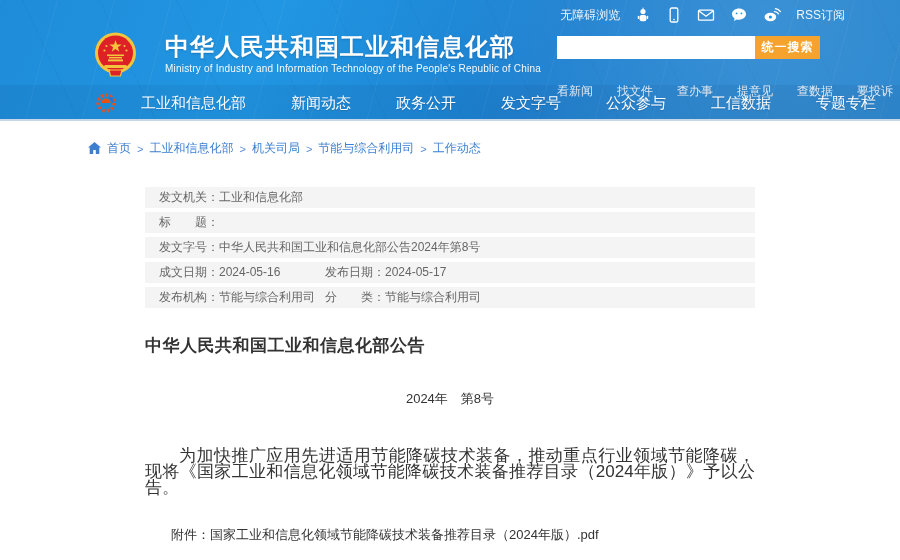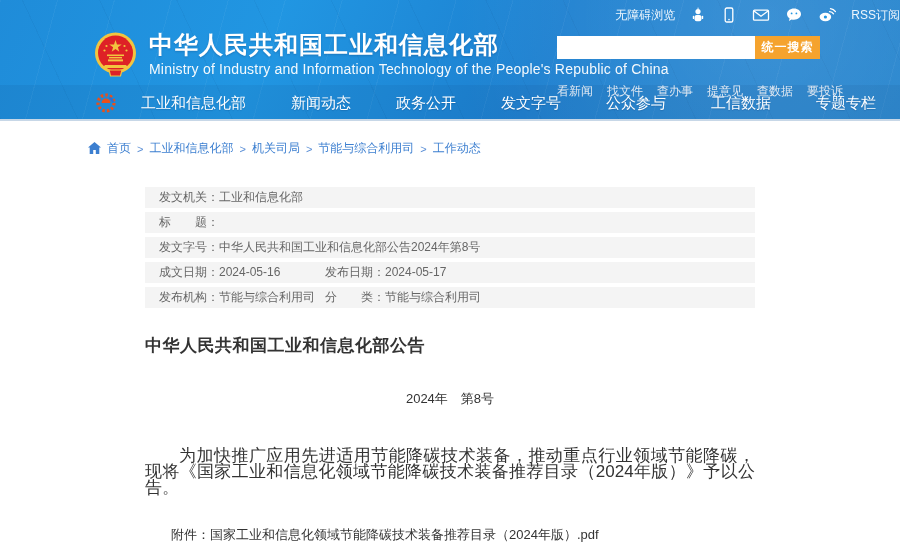--- a/index.html
+++ b/index.html
@@ -12,39 +12,39 @@
     background:linear-gradient(115deg,#1f8cd9 0%,#2196e2 30%,#1d80d0 60%,#2383cd 100%);
     border-bottom:2px solid #d7e5f2; }
   .site-header::before { content:""; position:absolute; inset:0;
     background:
       radial-gradient(circle at 85% 15%, rgba(255,255,255,.12), transparent 40%),
       repeating-linear-gradient(105deg, rgba(255,255,255,.045) 0 1px, transparent 1px 55px),
       repeating-linear-gradient(65deg, rgba(0,40,90,.05) 0 1px, transparent 1px 70px);
     pointer-events:none; }
 
   .topbar { position:absolute; top:0; left:0; right:0; height:30px; display:flex;
-    align-items:center; justify-content:flex-end; gap:15px;
+    align-items:center; justify-content:flex-end; padding-right:55px; gap:15px;
     color:#eef6fd; font-size:12px; z-index:2; }
   .topbar a { color:#eef6fd; text-decoration:none; display:flex; align-items:center; }
   .topbar-icon svg { display:block; }
 
-  .brand { position:absolute; left:93px; top:29px; display:flex; align-items:center; z-index:2; }
+  .brand { position:absolute; left:93px; top:29px; display:flex; align-items:center; z-index:2;gap:16px; }
   .brand-text { margin-left:11px; color:#fff; }
   .title-cn { font-size:24px; font-weight:bold; letter-spacing:1px; line-height:26px;
     text-shadow:0 1px 2px rgba(0,40,90,.25); }
-  .title-en { font-size:14px; letter-spacing:.2px; margin-top:3px; opacity:.95; white-space:nowrap; }
+  .title-en { font-size:10px; letter-spacing:.2px; margin-top:3px; opacity:.95; white-space:nowrap; }
 
   .search-area { position:absolute; left:557px; top:36px; width:265px; z-index:2; }
   .search-row { display:flex; height:40px; }
   .search-row input { width:198px; height:23px; border:none; outline:none; padding:0 8px;
     font-size:12px; background:#fff; }
   .search-row button { width:65px; height:23px; border:none; cursor:pointer;
     background:#f5a32e; color:#fff; font-size:12px; font-weight:bold;
     font-family:inherit; letter-spacing:1px; }
-  .quick-links { display:flex; gap:14px; margin-top:7px; }
+  .quick-links { display:flex; gap:24px; margin-top:7px; }
   .quick-links a { color:#f2f8fe; font-size:12px; text-decoration:none; white-space:nowrap; }
 
   .mainnav { position:absolute; left:0; top:85px; right:0; height:36px; display:flex;
     align-items:center; padding-left:95px; background:rgba(8,48,105,.08); z-index:2; }
   .miit-logo { margin-right:24px; display:flex; align-items:center; }
   .nav-item { color:#fff; font-size:15px; text-decoration:none; margin-right:45px;
     white-space:nowrap; text-shadow:0 1px 1px rgba(0,40,90,.2); }
 
   
   .breadcrumb { display:flex; align-items:center; gap:6px; padding:19px 0 0 88px;

